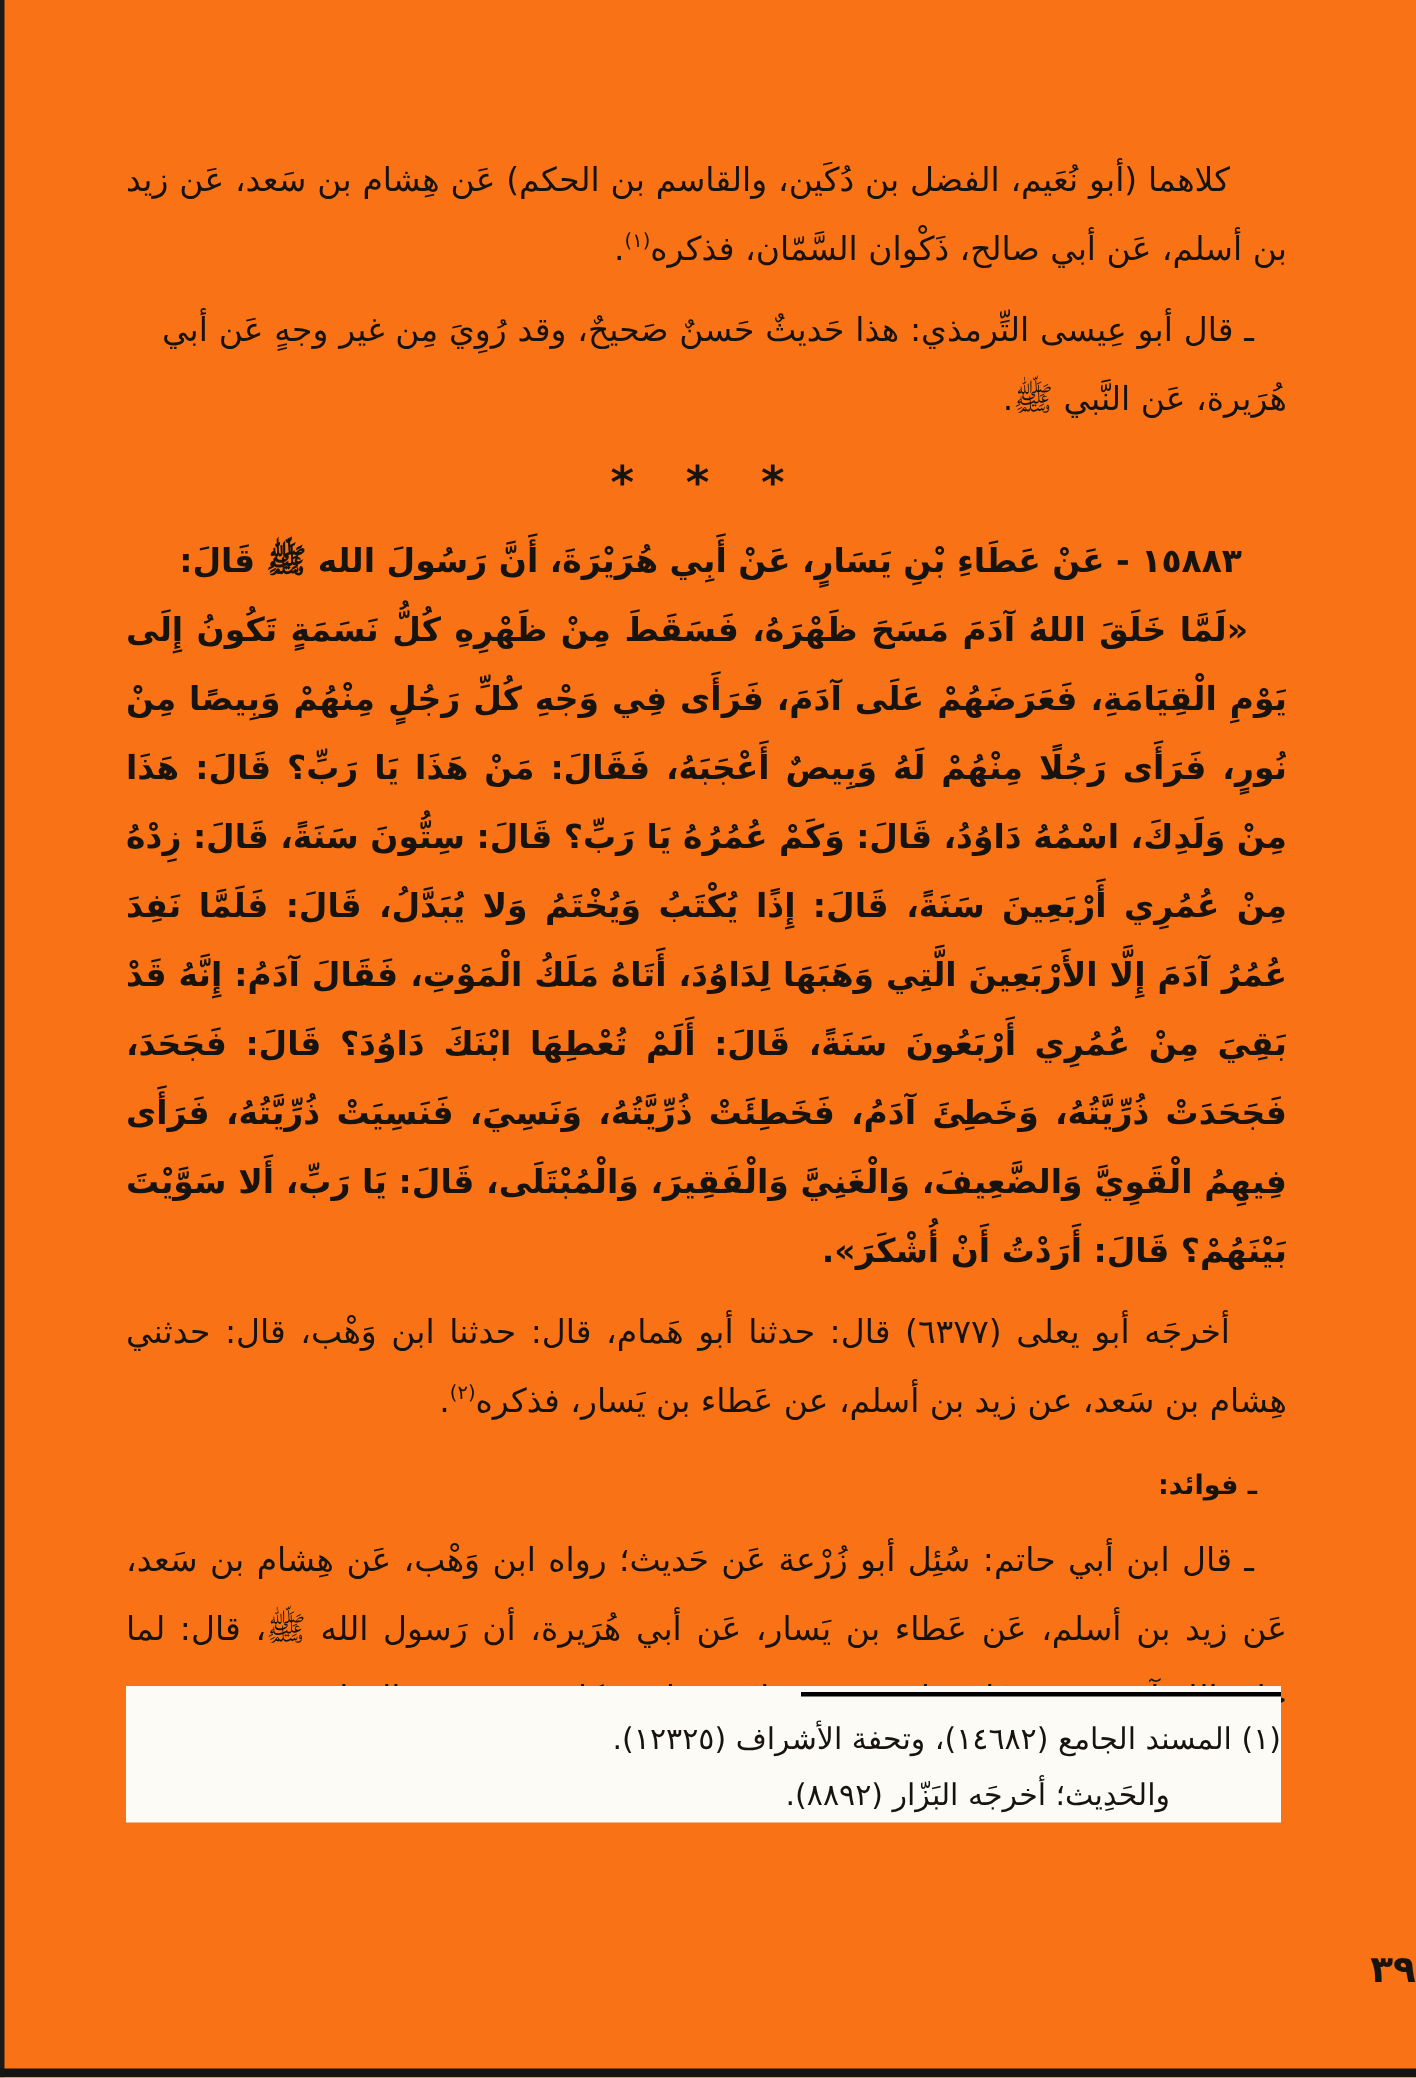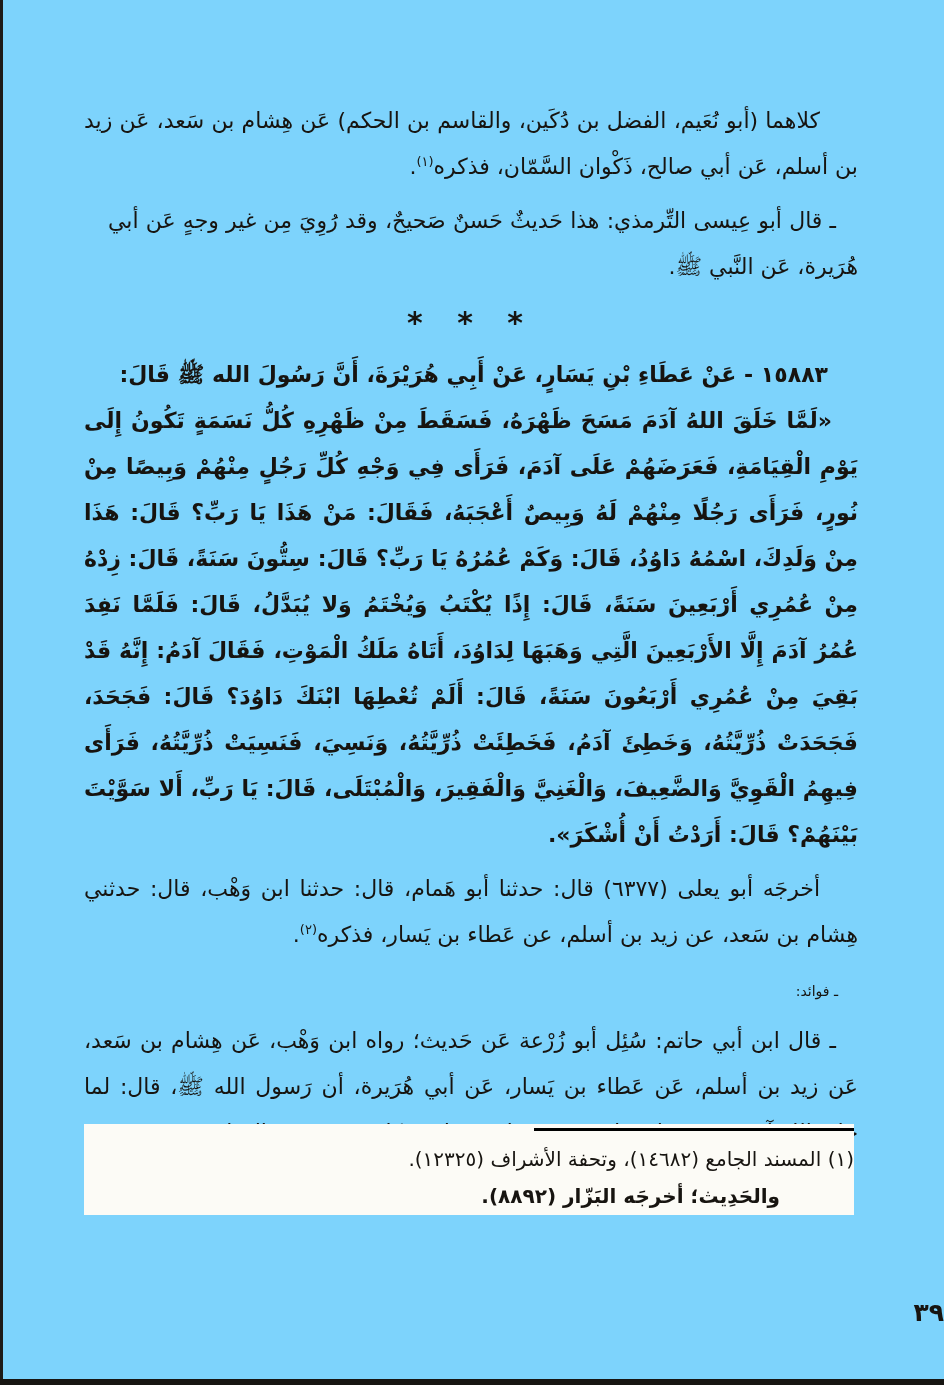--- a/index.html
+++ b/index.html
@@ -1,21 +1,21 @@
 <!DOCTYPE html>
 <html lang="ar" dir="rtl"><head>
 <meta charset="utf-8">
 <style>
   * { margin:0; padding:0; box-sizing:border-box; }
   html,body { background:#e9e7e1; }
   .page {
     position:relative;
     width:944px; height:1385px;
     margin:0 auto;
-    background:#7dd3fc;
+    background:#f97316;
     color:#171410;
     font-family:"DejaVu Sans", sans-serif;
     direction:rtl;
     overflow:hidden;
   }
   .scan-edge-left {
     position:absolute; left:0; top:0; width:3px; height:100%;
     background:#1d1b18;
   }
   .scan-edge-bottom {
@@ -43,22 +43,22 @@
     line-height:42px;
     letter-spacing:12px;
     margin:2px 0 8px;
   }
   .fn-ref {
     font-size:13px;
     vertical-align:super;
     line-height:0;
   }
   .fawaid-heading {
-    font-weight:normal;
-    font-size:14px;
+    font-weight:bold;
+    font-size:18px;
     line-height:46px;
     margin-top:10px;
     margin-bottom:4px;
     text-indent:20px;
   }
   .footnotes {
     position:absolute;
     top:1124px; right:90px; left:84px;
     background:#fcfbf6;
     direction:rtl;
@@ -68,21 +68,21 @@
     width:320px; height:3px;
     background:#000;
     margin-bottom:10px;
   }
   p.fn {
     font-size:20px;
     line-height:37px;
     text-align:right;
     direction:rtl;
   }
-  .fn-indent { padding-right:74px;font-weight:bold; }
+  .fn-indent { padding-right:74px; }
   .page-number {
     position:absolute;
     bottom:58px; left:0; right:0;
     text-align:right;
     font-size:25px;
     font-weight:bold;
   }
 </style>
 </head>
 <body>

